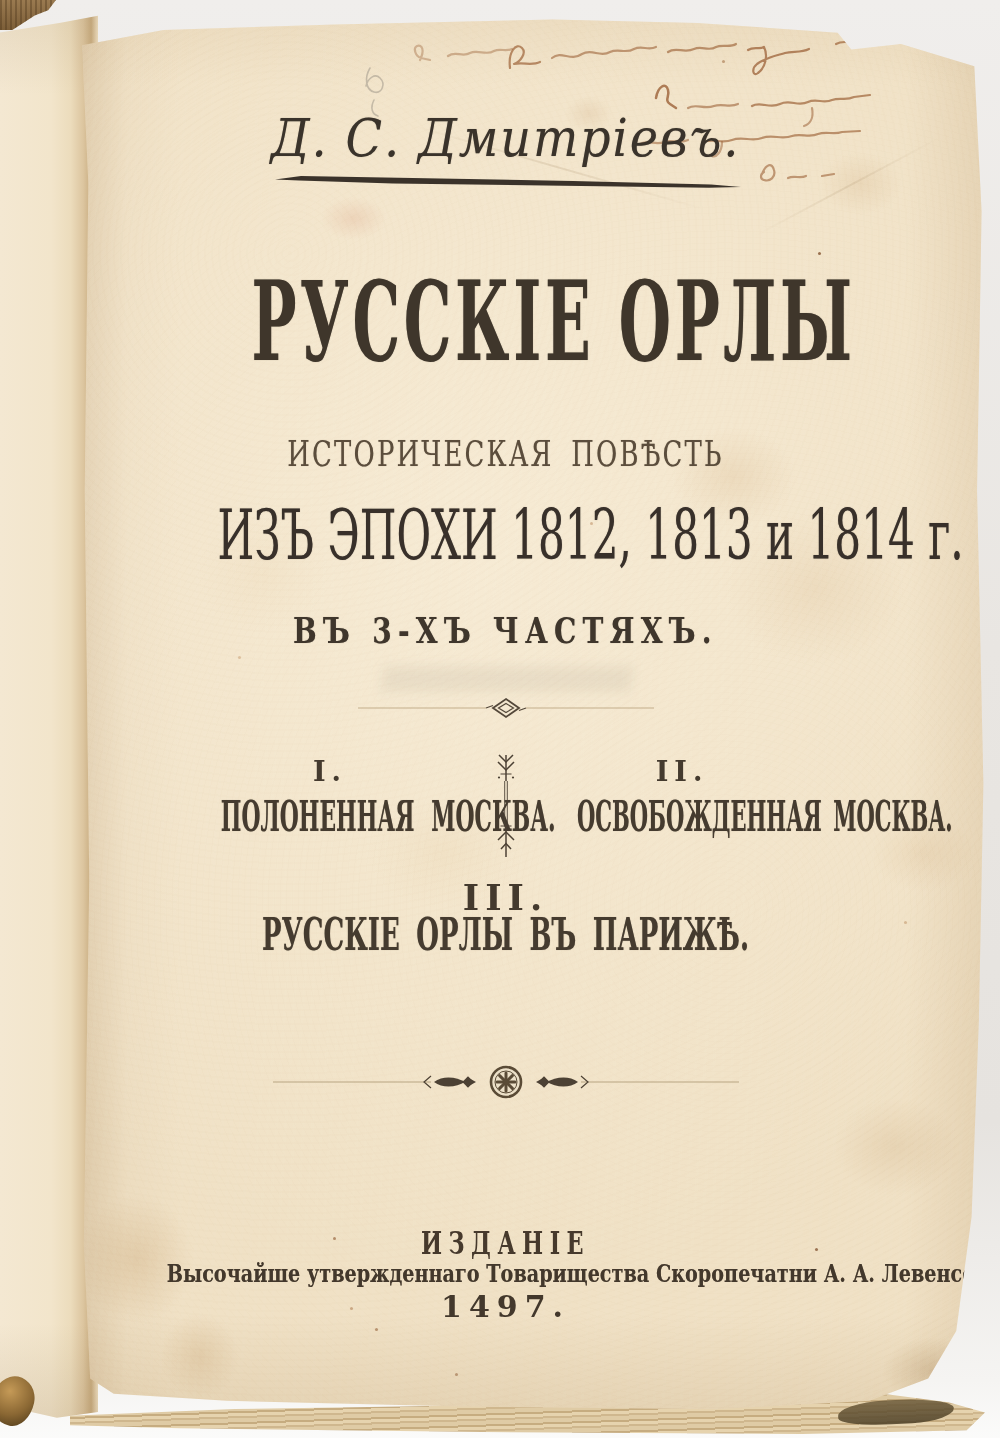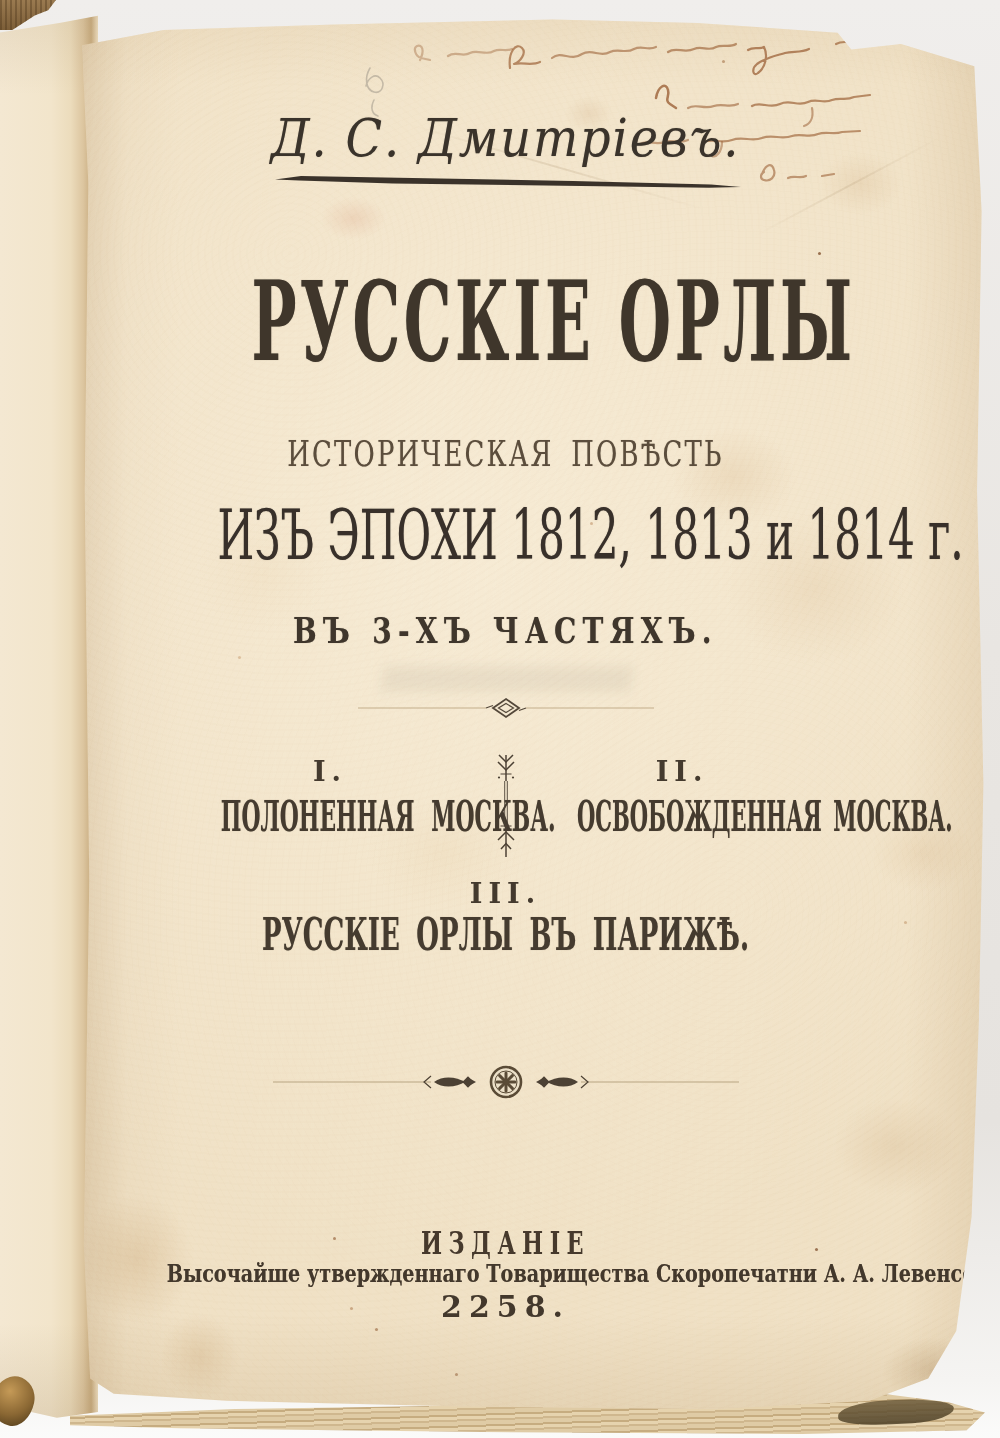--- a/index.html
+++ b/index.html
@@ -96,21 +96,21 @@
 
   .numeral{position:absolute;font-size:27px;font-weight:bold;letter-spacing:6px;color:#443a2e;
     text-align:center;line-height:1;}
   .n1{left:38px;top:742px;width:420px;}
   .n2{left:390px;top:742px;width:420px;}
   .sect-title{position:absolute;top:780px;font-size:42px;font-weight:bold;color:#453b2f;
     text-align:center;line-height:1;white-space:nowrap;text-shadow:0 0 1px rgba(69,59,47,.45);}
   .s1{left:38px;width:420px;transform:scale(.52,1);word-spacing:18px;}
   .s2{left:390px;width:420px;transform:scale(.50,1);word-spacing:8px;}
   .orn-vert{position:absolute;left:414px;top:738px;width:20px;height:106px;}
-  .n3{top:864px;font-size:27px;font-weight:bold;letter-spacing:6px;color:#443a2e;}
+  .n3{top:864px;font-size:35px;font-weight:bold;letter-spacing:6px;color:#443a2e;}
   .s3{top:898px;font-size:42px;font-weight:bold;color:#453b2f;transform:scale(.62,1.05);
     word-spacing:12px;white-space:nowrap;text-shadow:0 0 1px rgba(69,59,47,.45);}
 
   .divider2{position:absolute;left:calc(50% - 235px);top:1044px;width:470px;height:44px;}
 
   .imprint1{top:1212px;font-size:31px;font-weight:bold;letter-spacing:9px;color:#46392c;
     transform:scale(.72,1);white-space:nowrap;}
   .imprint2{top:1246px;font-size:24px;font-weight:bold;color:#43382c;transform:scale(.8,1);
     white-space:nowrap;text-shadow:0 0 .5px rgba(67,56,44,.5);}
   .imprint-year{top:1276px;font-size:30px;font-weight:bold;letter-spacing:7px;color:#43382c;}
@@ -231,19 +231,19 @@
             <path d="M235,22 L235,31"></path>
             <path d="M235,22 L228.6,28.4"></path>
           <path d="M235,22 L226,22"></path>
             <path d="M235,22 L228.6,15.6"></path>
         </g>
         <circle cx="235" cy="22" r="2.4" fill="#5a4b36"></circle>
       </svg>
 
       <div class="tblock imprint1">ИЗДАНІЕ</div>
       <div class="tblock imprint2">Высочайше утвержденнаго Товарищества Скоропечатни А. А. Левенсонъ.</div>
-      <div class="tblock imprint-year">2258.</div>
+      <div class="tblock imprint-year">1497.</div>
 
     </div>
   </div>
 
   <div class="left-nub"></div>
 </div>
 
 </body></html>

